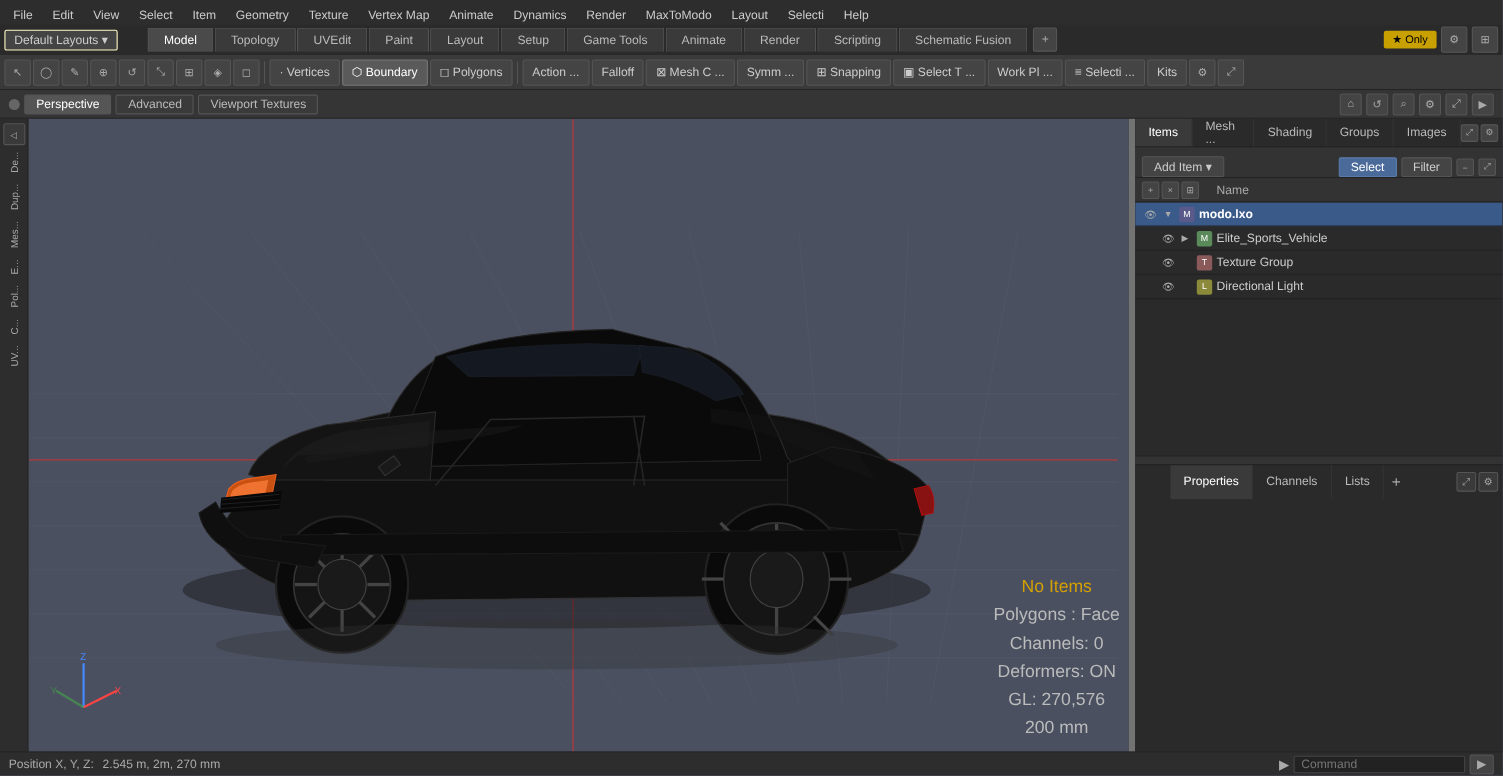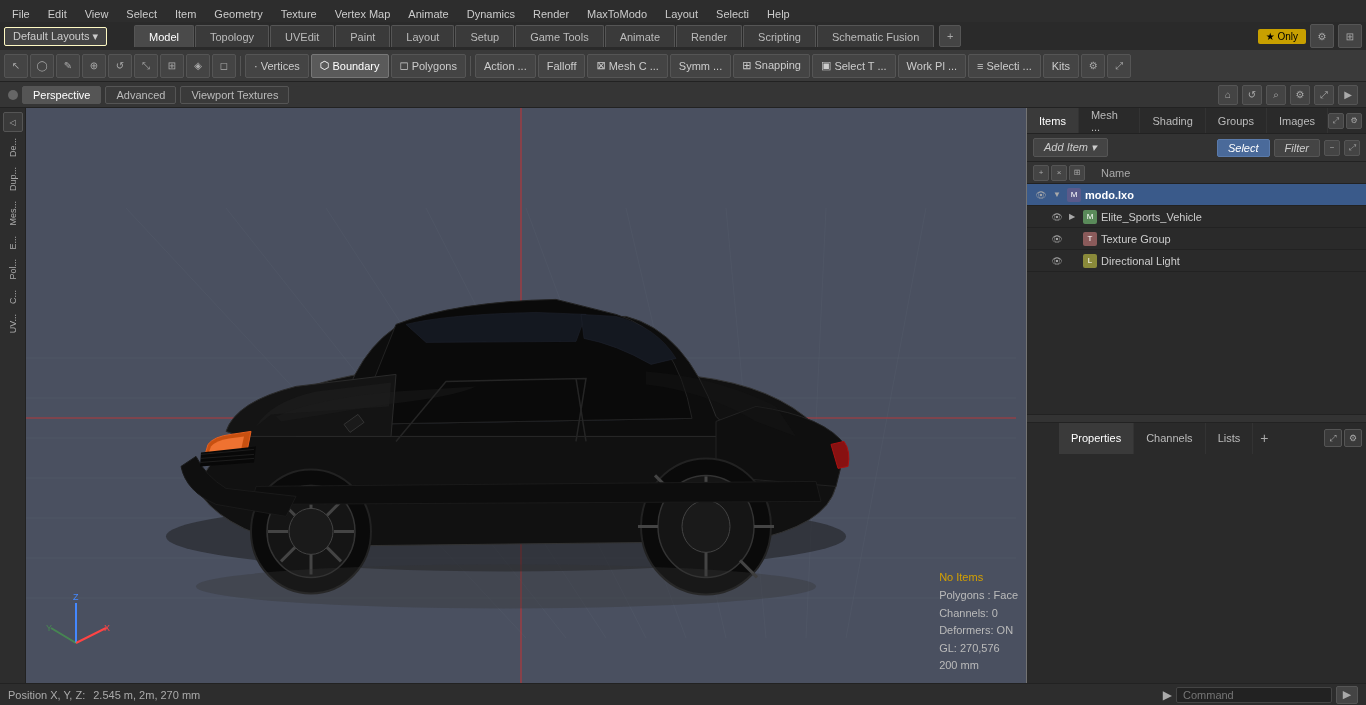--- a/index.html
+++ b/index.html
@@ -232,37 +232,37 @@
       flex: 1;
       position: relative;
       background: #4a5060;
       overflow: hidden;
     }
     
     #viewport-status {
       position: absolute;
       bottom: 8px;
       right: 8px;
-      text-align: left;
-      font-size: 11px;
+      text-align: center;
+      font-size: 16px;
       color: #bbb;
       line-height: 1.6;
     }
     #viewport-status .no-items { color: #d4a000; }
     .vp-bottom-arrow {
       color: #aaa;
       cursor: pointer;
       font-size: 12px;
     }
 
     
     #right-panel {
       width: 340px;
       background: #2d2d2d;
-      border-left: 1px solid #737373;
+      border-left: 6px solid #737373;
       display: flex;
       flex-direction: column;
     }
 
     
     #panel-tabs {
       height: 26px;
       background: #2a2a2a;
       display: flex;
       align-items: center;
@@ -285,25 +285,24 @@
       align-items: center;
       gap: 2px;
       padding-right: 4px;
     }
 
     
     #items-toolbar {
       height: 28px;
       background: #333;
       display: flex;
-      align-items: center;
+      align-items: flex-end;
       padding: 0 6px;
       gap: 4px;
       border-bottom: 1px solid #222;
-      font-style: italic;
     }
     .items-add-btn {
       background: #444;
       border: 1px solid #555;
       color: #ccc;
       padding: 2px 10px;
       font-size: 11px;
       border-radius: 2px;
       cursor: pointer;
       display: flex;

